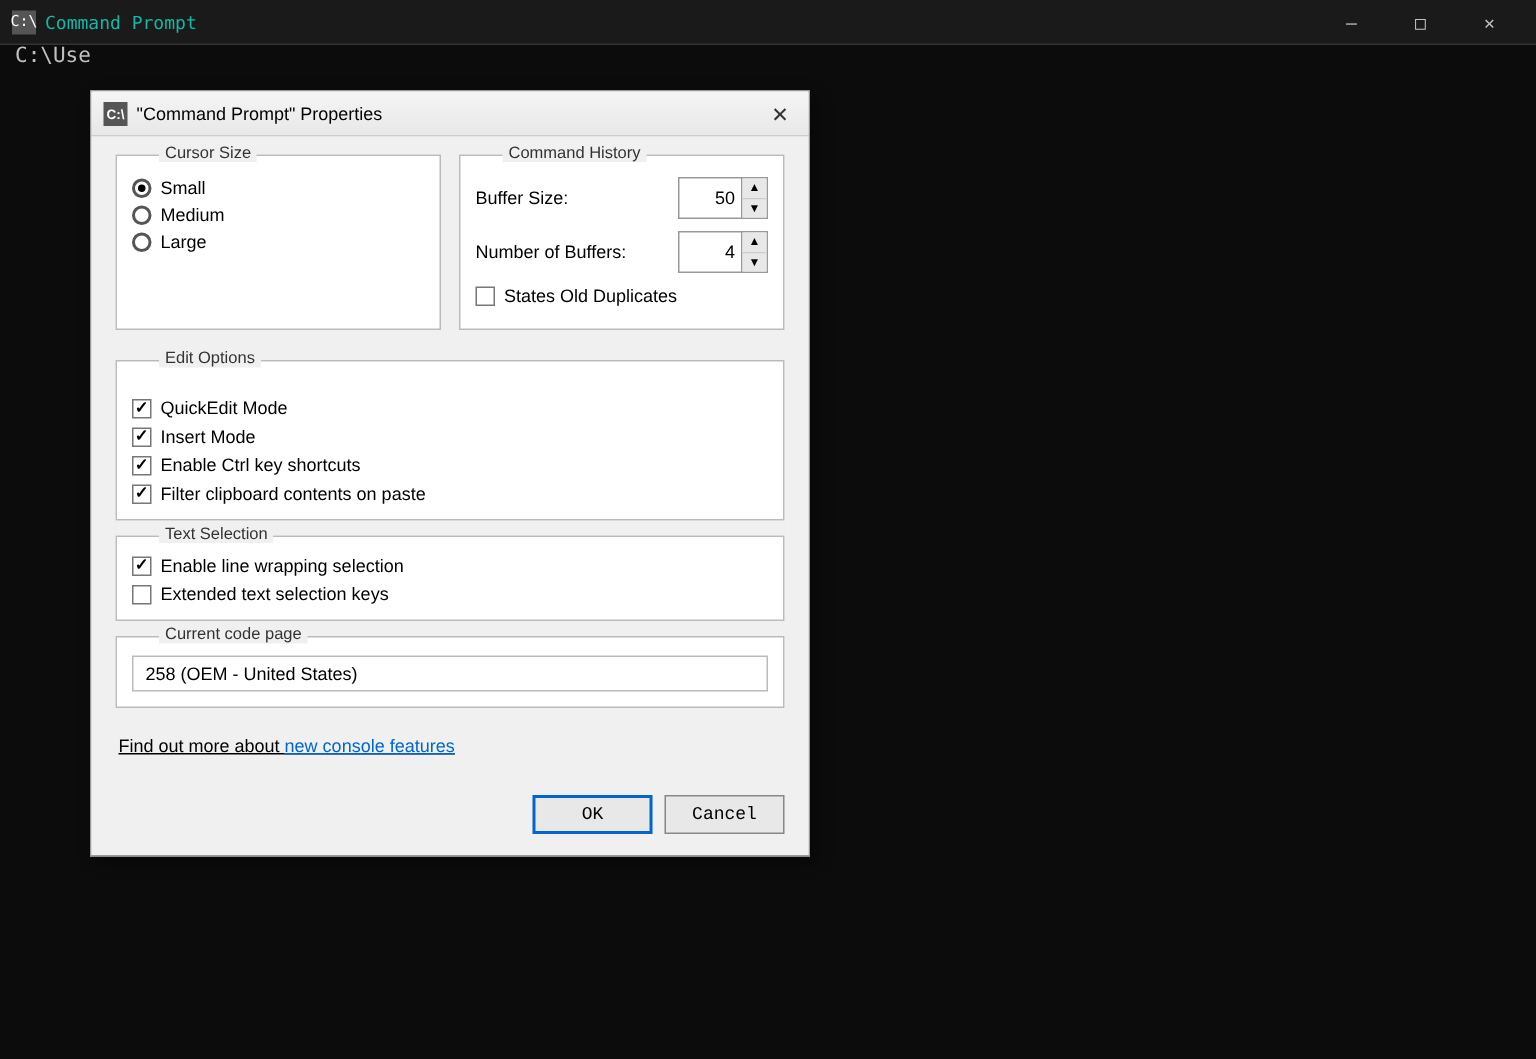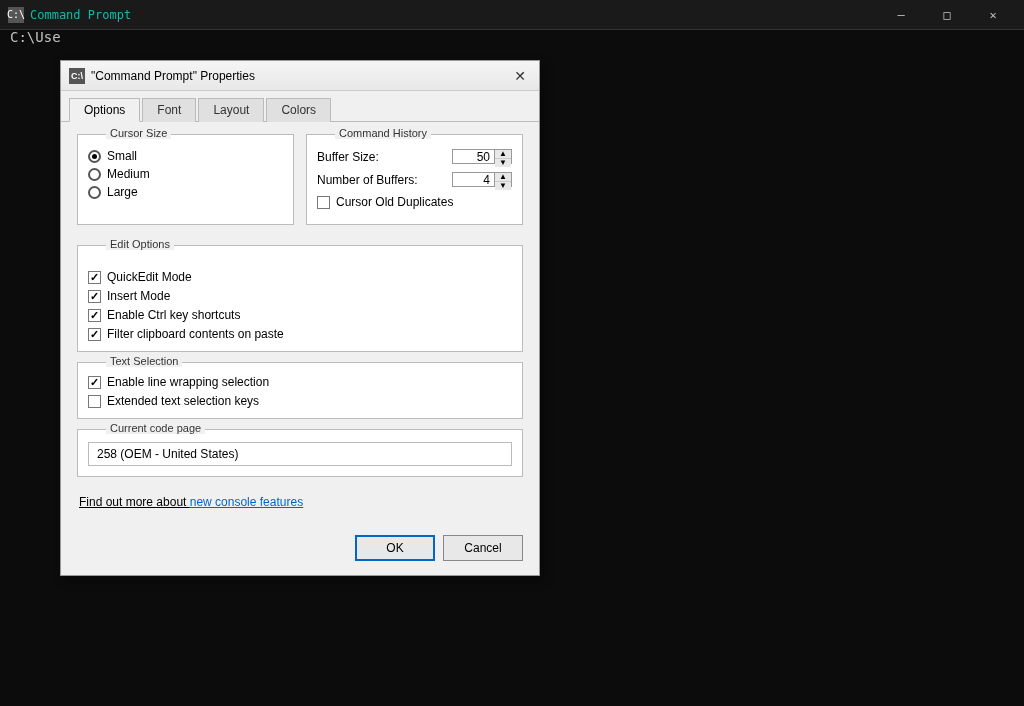--- a/index.html
+++ b/index.html
@@ -183,21 +183,21 @@
       background: #000;
     }
 
     
     .field-row {
       display: flex; align-items: center; justify-content: space-between;
       margin-bottom: 8px;
     }
     .field-label { font-size: 12px; color: #000; }
     .spinbox {
-      width: 60px; height: 15px;
+      width: 60px; height: 28px;
       display: flex;
     }
     .spinbox-input {
       width: 42px;
       border: 1px solid #999;
       border-right: none;
       text-align: right;
       padding: 0 4px;
       font-size: 12px;
       background: #fff;
@@ -268,21 +268,21 @@
       gap: 8px;
       padding: 10px 16px 14px;
       background: #f0f0f0;
     }
     .dialog-btn {
       width: 80px; height: 26px;
       border: 1px solid #888;
       background: #e8e8e8;
       cursor: pointer;
       font-size: 12px;
-      font-family: Liberation Sans, sans-serif;
+      font-family: Liberation Mono, monospace;
       color: #000;
     }
     .dialog-btn.default {
       border: 2px solid #0066cc;
     }
   </style>
 </head>
 <body>
 
 <div class="terminal-bg"><div>Microsoft Windows [Version 10.0.10586]</div><div></div><div>C:\Use</div></div>
@@ -298,26 +298,20 @@
 </div>
 
 <div class="dialog-overlay">
 
   <div class="dialog-titlebar">
     <div class="dialog-titlebar-icon">C:\</div>
     <div class="dialog-titlebar-text">"Command Prompt" Properties</div>
     <div class="dialog-close-btn">✕</div>
   </div>
 
-  <div class="tabs-bar">
-    <div class="tab active">Options</div>
-    <div class="tab">Font</div>
-    <div class="tab">Layout</div>
-    <div class="tab">Colors</div>
-  </div>
 
   <div class="dialog-body">
 
     <div class="two-col">
 
       <div class="section-group col-left">
         <span class="section-label">Cursor Size</span>
         <div class="radio-group" style="margin-top:6px;">
           <label class="radio-item">
             <div class="radio-input checked"></div>
@@ -352,21 +346,21 @@
             <div class="spinbox">
               <input class="spinbox-input" value="4" type="text" readonly="" style="">
               <div class="spinbox-buttons">
                 <div class="spin-up">▲</div>
                 <div class="spin-down">▼</div>
               </div>
             </div>
           </div>
           <label class="checkbox-item">
             <div class="checkbox-input"></div>
-            <span>Cursor Old Duplicates</span>
+            <span>States Old Duplicates</span>
           </label>
         </div>
       </div>
     </div>
 
     <div class="section-group">
       <span class="section-label">Edit Options</span>
       <div style="margin-top:16px;">
         <label class="checkbox-item">
           <div class="checkbox-input checked"></div>

